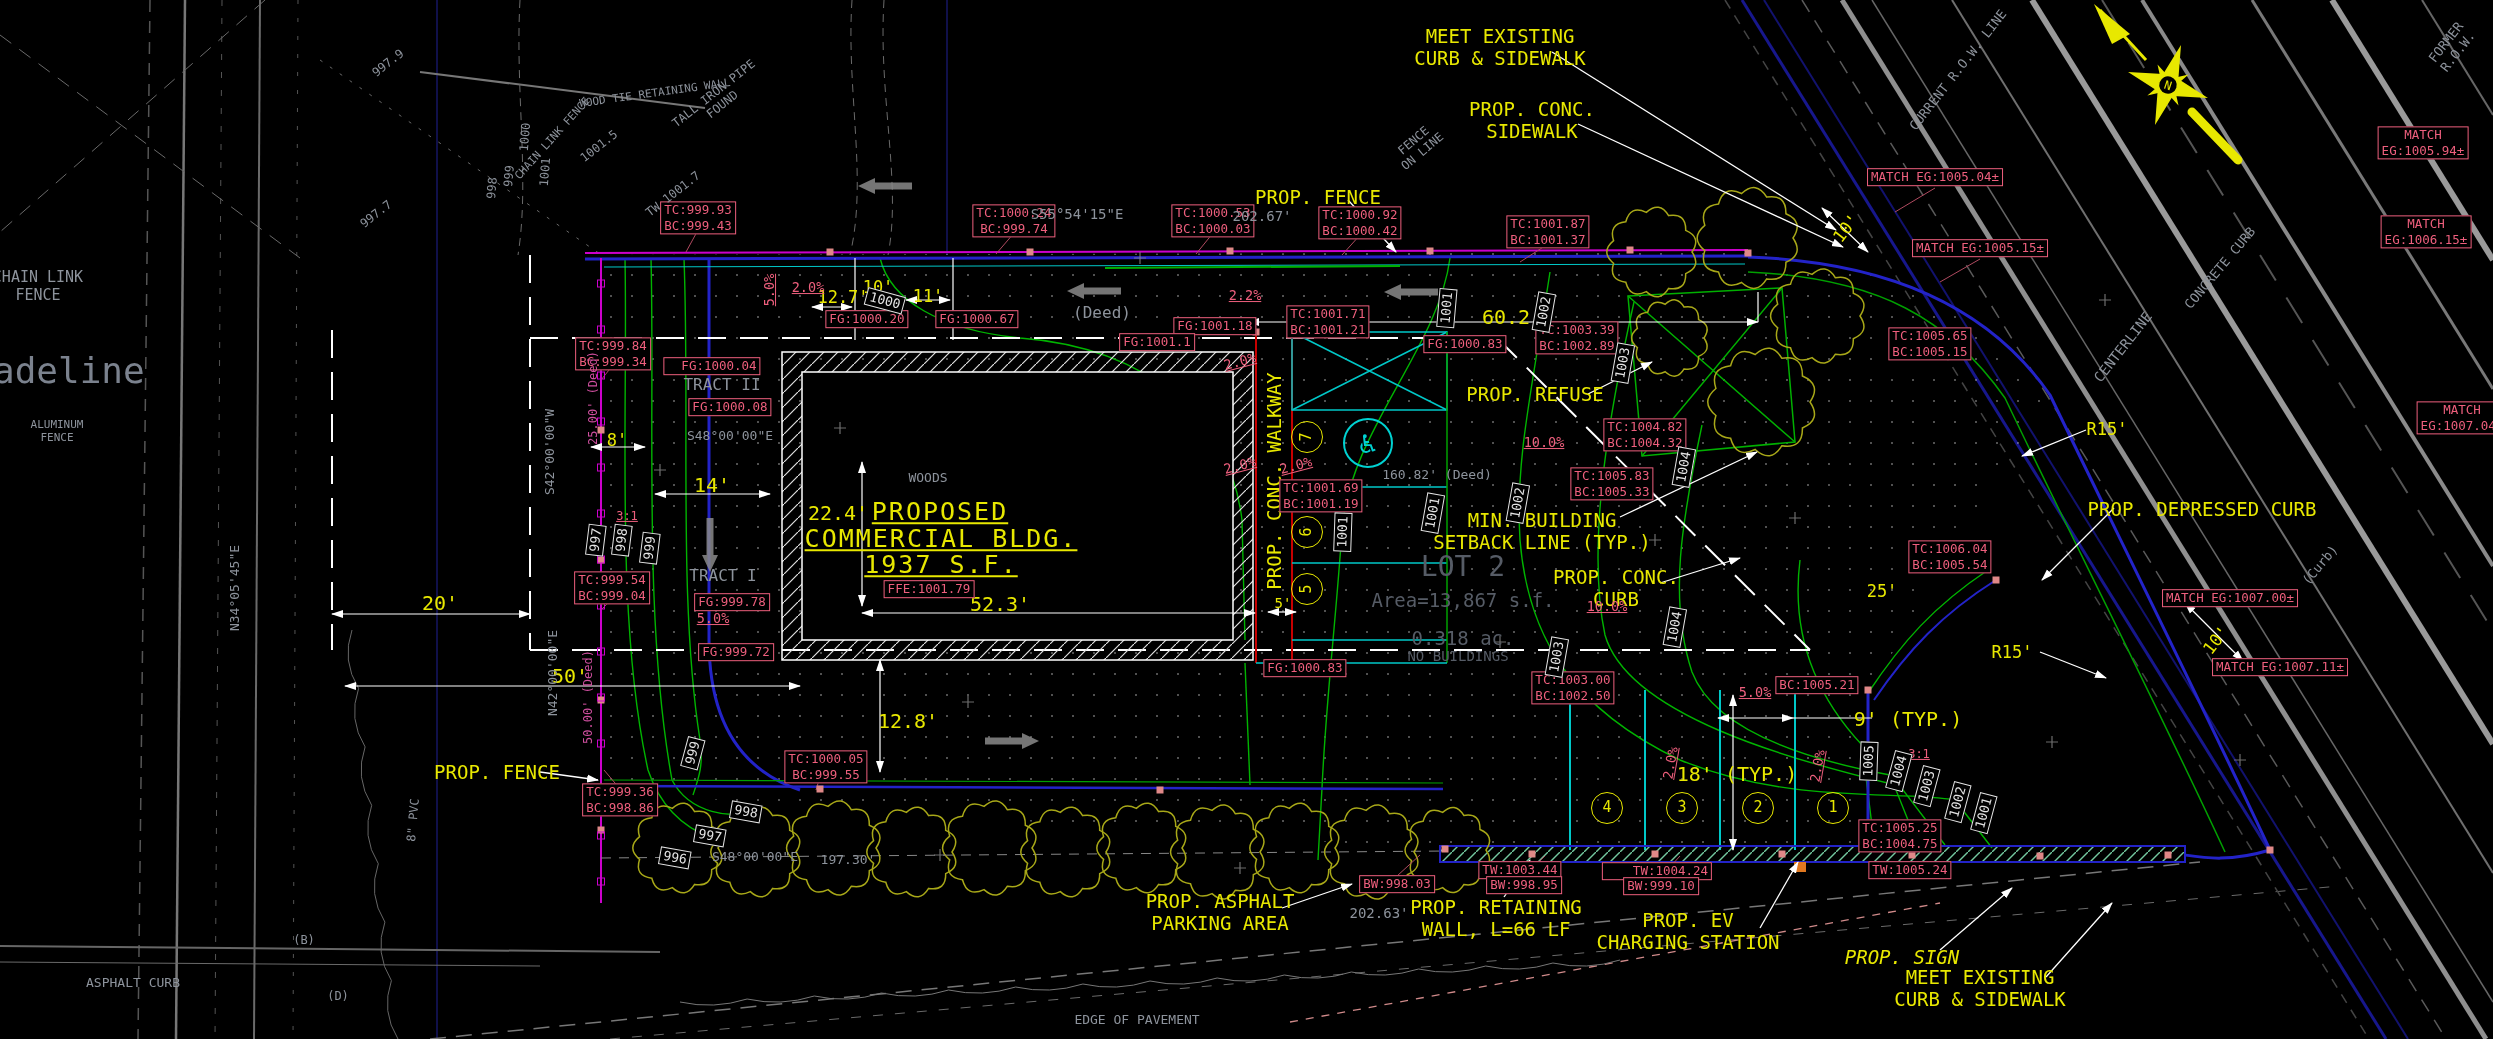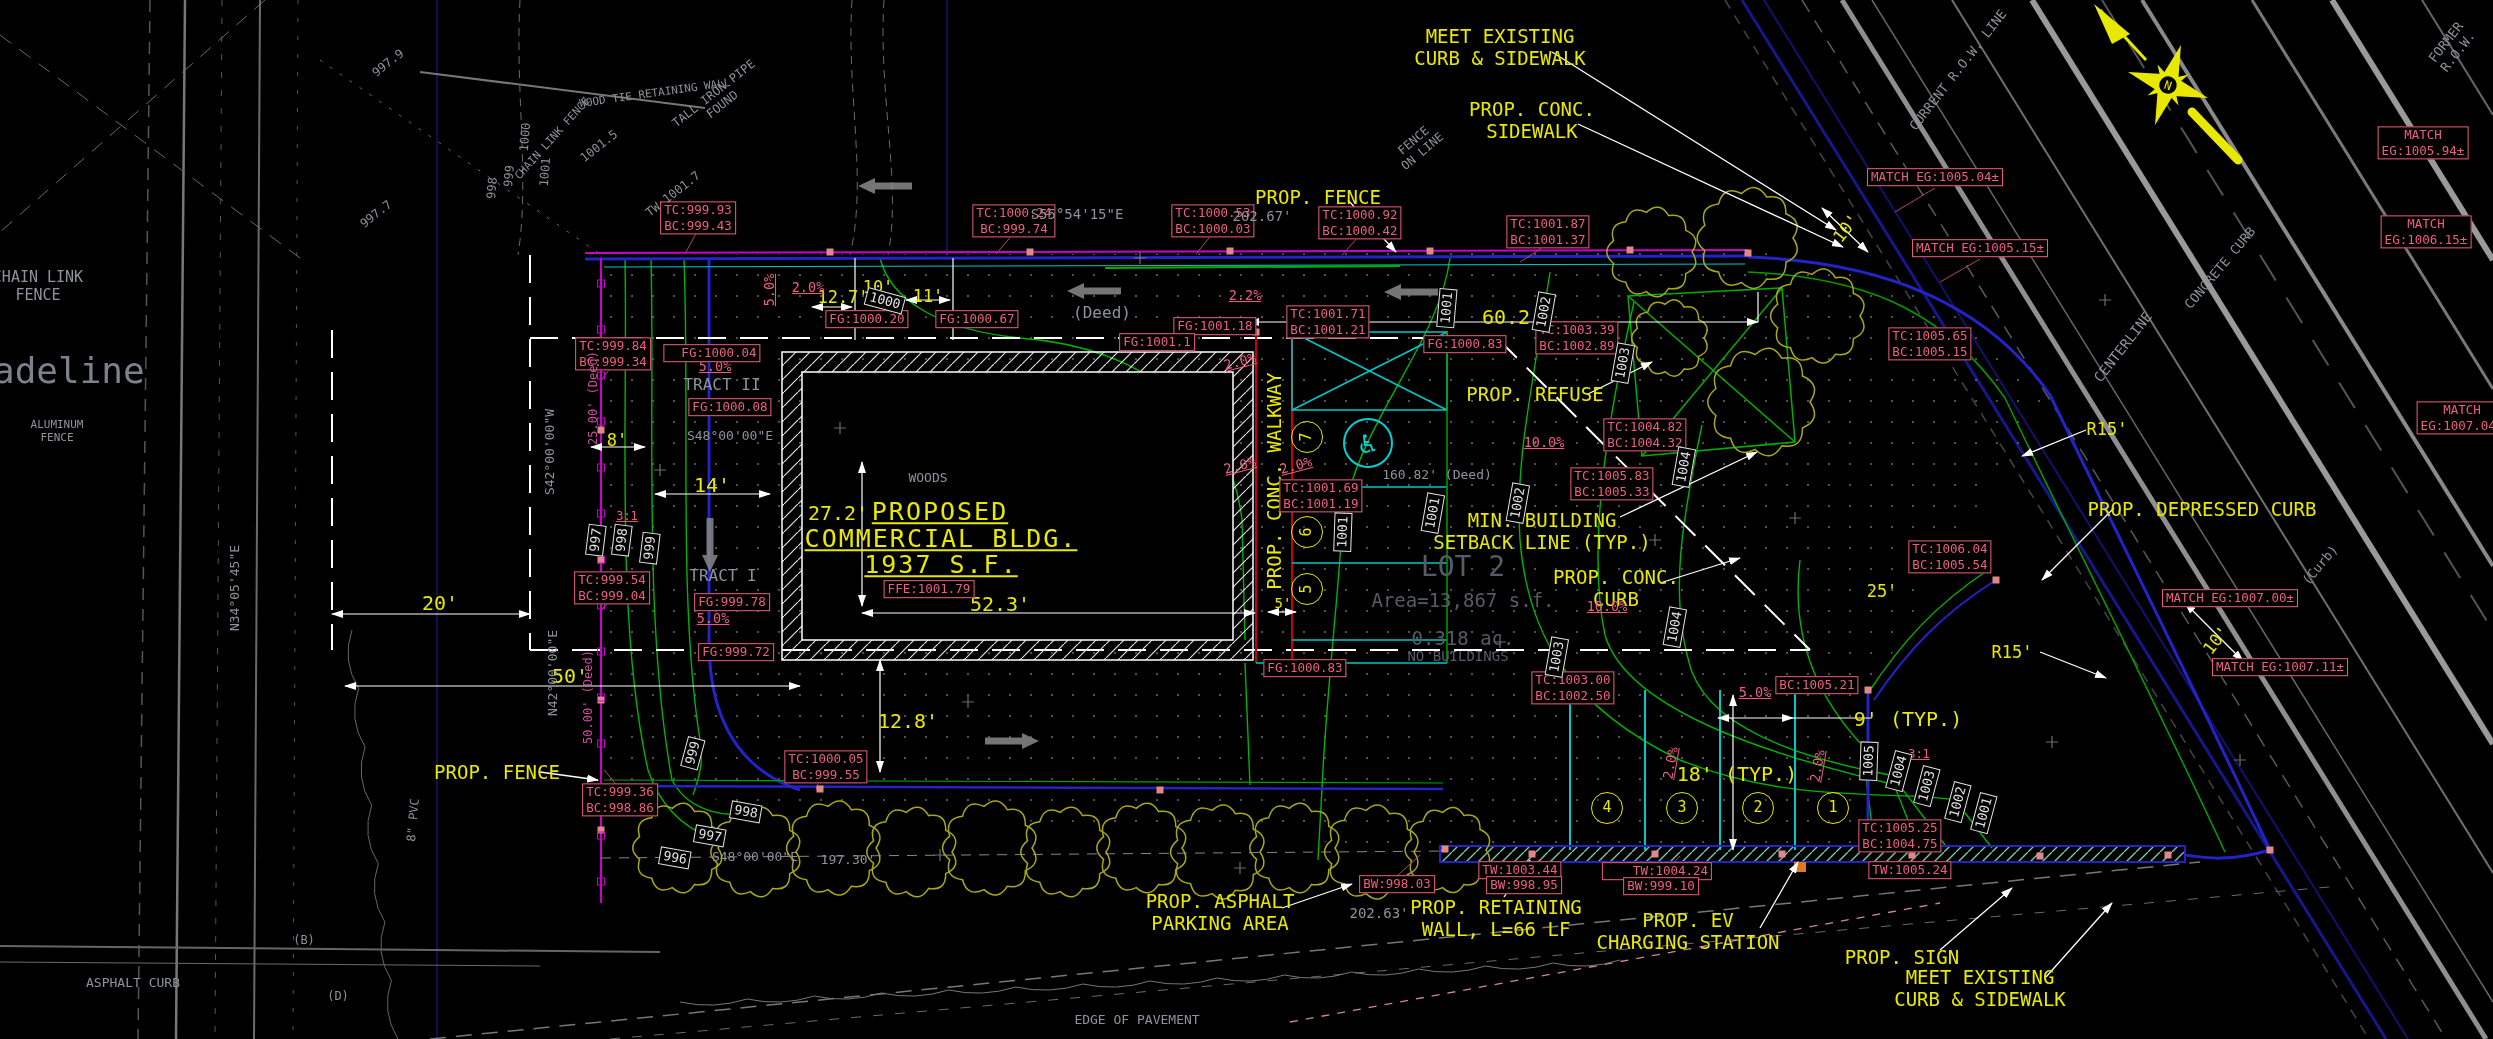--- a/index.html
+++ b/index.html
@@ -295,32 +295,32 @@
       <div class="lbl yellow callout" style="left: 1616px; top: 588px; transform: translate(-50%, -50%) rotate(0deg);">PROP. CONC.
 CURB</div>
       <div class="lbl yellow callout" style="left: 2202px; top: 509px; transform: translate(-50%, -50%) rotate(0deg);">PROP. DEPRESSED CURB</div>
       <div class="lbl yellow callout" style="left: 497px; top: 772px; transform: translate(-50%, -50%) rotate(0deg);">PROP. FENCE</div>
       <div class="lbl yellow callout" style="left: 1220px; top: 912px; transform: translate(-50%, -50%) rotate(0deg);">PROP. ASPHALT
 PARKING AREA</div>
       <div class="lbl yellow callout" style="left: 1496px; top: 918px; transform: translate(-50%, -50%) rotate(0deg);">PROP. RETAINING
 WALL, L=66 LF</div>
       <div class="lbl yellow callout" style="left: 1688px; top: 931px; transform: translate(-50%, -50%) rotate(0deg);">PROP. EV
 CHARGING STATION</div>
-      <div class="lbl yellow callout" style="left: 1902px; top: 957px; transform: translate(-50%, -50%) rotate(0deg);">PROP. SIGN</div>
+      <div class="lbl yellow callout" style="left: 1902px; top: 957px; transform: translate(-50%, -50%) rotate(0deg); font-style: italic;">PROP. SIGN</div>
       <div class="lbl yellow callout" style="left: 1980px; top: 988px; transform: translate(-50%, -50%) rotate(0deg);">MEET EXISTING
 CURB &amp; SIDEWALK</div>
       <div class="lbl yellow callout" style="left: 1274px; top: 481px; transform: translate(-50%, -50%) rotate(-90deg);">PROP. CONC. WALKWAY</div>
       <div class="lbl yellow bldg" style="left: 940px; top: 512px; transform: translate(-50%, -50%) rotate(0deg);">PROPOSED</div>
       <div class="lbl yellow bldg" style="left: 941px; top: 539px; transform: translate(-50%, -50%) rotate(0deg);">COMMERCIAL BLDG.</div>
       <div class="lbl yellow bldg" style="left: 941px; top: 565px; transform: translate(-50%, -50%) rotate(0deg);">1937 S.F.</div>
       <div class="lbl yellow dim" style="left: 843px; top: 297px; transform: translate(-50%, -50%) rotate(0deg); font-size: 17px; text-align: right;">12.7'</div>
       <div class="lbl yellow dim" style="left: 878px; top: 287px; transform: translate(-50%, -50%) rotate(0deg); font-size: 17px;">10'</div>
       <div class="lbl yellow dim" style="left: 928px; top: 296px; transform: translate(-50%, -50%) rotate(0deg); font-size: 17px;">11'</div>
       <div class="lbl yellow dim" style="left: 1512px; top: 318px; transform: translate(-50%, -50%) rotate(0deg);">60.2'</div>
-      <div class="lbl yellow dim" style="left: 838px; top: 514px; transform: translate(-50%, -50%) rotate(0deg);">27.2'</div>
+      <div class="lbl yellow dim" style="left: 838px; top: 514px; transform: translate(-50%, -50%) rotate(0deg);">22.4'</div>
       <div class="lbl yellow dim" style="left: 1000px; top: 605px; transform: translate(-50%, -50%) rotate(0deg);">52.3'</div>
       <div class="lbl yellow dim" style="left: 617px; top: 440px; transform: translate(-50%, -50%) rotate(0deg); font-size: 17px;">8'</div>
       <div class="lbl yellow dim" style="left: 712px; top: 486px; transform: translate(-50%, -50%) rotate(0deg);">14'</div>
       <div class="lbl yellow dim" style="left: 440px; top: 604px; transform: translate(-50%, -50%) rotate(0deg);">20'</div>
       <div class="lbl yellow dim" style="left: 570px; top: 677px; transform: translate(-50%, -50%) rotate(0deg);">50'</div>
       <div class="lbl yellow dim" style="left: 908px; top: 722px; transform: translate(-50%, -50%) rotate(0deg);">12.8'</div>
       <div class="lbl yellow dim" style="left: 1283px; top: 603px; transform: translate(-50%, -50%) rotate(0deg); font-size: 14px;">5'</div>
       <div class="lbl yellow dim" style="left: 1737px; top: 775px; transform: translate(-50%, -50%) rotate(0deg);">18' (TYP.)</div>
       <div class="lbl yellow dim" style="left: 1908px; top: 720px; transform: translate(-50%, -50%) rotate(0deg);">9' (TYP.)</div>
       <div class="lbl yellow dim" style="left: 1882px; top: 591px; transform: translate(-50%, -50%) rotate(0deg); font-size: 17px;">25'</div>
@@ -362,21 +362,21 @@
       <div class="lbl pink box" style="left: 1548px; top: 232px; transform: translate(-50%, -50%) rotate(0deg);">TC:1001.87
 BC:1001.37</div>
       <div class="lbl pink box" style="left: 1328px; top: 322px; transform: translate(-50%, -50%) rotate(0deg);">TC:1001.71
 BC:1001.21</div>
       <div class="lbl pink box" style="left: 1215px; top: 326px; transform: translate(-50%, -50%) rotate(0deg);">FG:1001.18</div>
       <div class="lbl pink box" style="left: 1157px; top: 342px; transform: translate(-50%, -50%) rotate(0deg);">FG:1001.1</div>
       <div class="lbl pink box" style="left: 1465px; top: 344px; transform: translate(-50%, -50%) rotate(0deg);">FG:1000.83</div>
       <div class="lbl pink box" style="left: 1305px; top: 668px; transform: translate(-50%, -50%) rotate(0deg);">FG:1000.83</div>
       <div class="lbl pink box" style="left: 977px; top: 319px; transform: translate(-50%, -50%) rotate(0deg);">FG:1000.67</div>
       <div class="lbl pink box" style="left: 867px; top: 319px; transform: translate(-50%, -50%) rotate(0deg);">FG:1000.20</div>
-      <div class="lbl pink box" style="left: 712px; top: 353px; transform: translate(-50%, -50%) rotate(0deg); padding-left: 17px;">FG:1000.04</div>
+      <div class="lbl pink box" style="left: 712px; top: 366px; transform: translate(-50%, -50%) rotate(0deg); padding-left: 17px;">FG:1000.04</div>
       <div class="lbl pink box" style="left: 730px; top: 407px; transform: translate(-50%, -50%) rotate(0deg);">FG:1000.08</div>
       <div class="lbl pink box" style="left: 732px; top: 602px; transform: translate(-50%, -50%) rotate(0deg);">FG:999.78</div>
       <div class="lbl pink box" style="left: 736px; top: 652px; transform: translate(-50%, -50%) rotate(0deg);">FG:999.72</div>
       <div class="lbl pink box" style="left: 929px; top: 589px; transform: translate(-50%, -50%) rotate(0deg);">FFE:1001.79</div>
       <div class="lbl pink box" style="left: 1577px; top: 338px; transform: translate(-50%, -50%) rotate(0deg);">TC:1003.39
 BC:1002.89</div>
       <div class="lbl pink box" style="left: 1645px; top: 435px; transform: translate(-50%, -50%) rotate(0deg);">TC:1004.82
 BC:1004.32</div>
       <div class="lbl pink box" style="left: 1612px; top: 484px; transform: translate(-50%, -50%) rotate(0deg);">TC:1005.83
 BC:1005.33</div>

